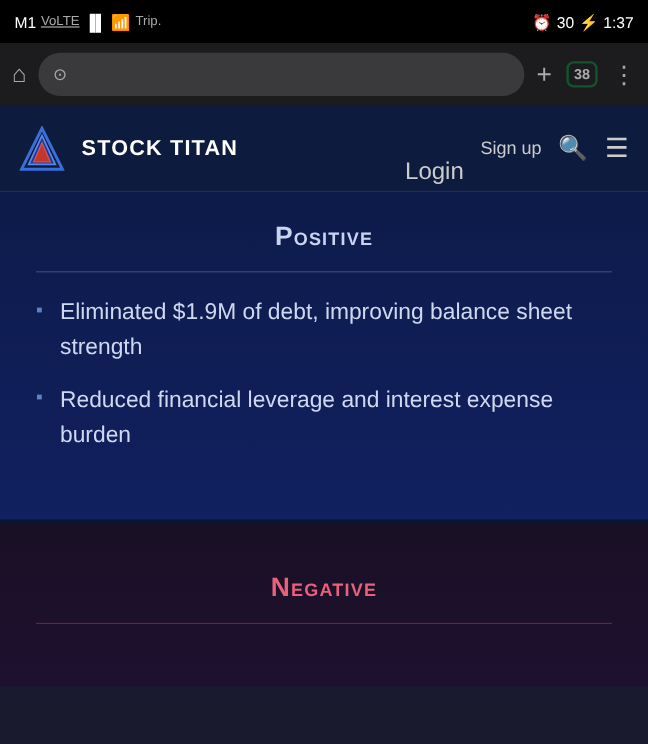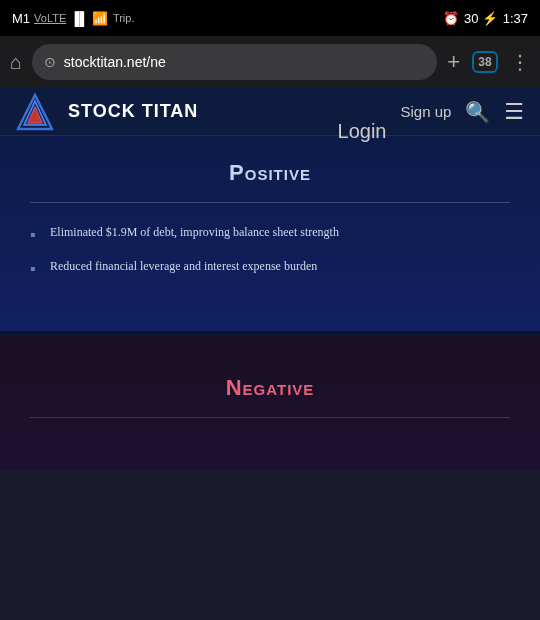--- a/index.html
+++ b/index.html
@@ -74,42 +74,42 @@
       align-items: center;
       gap: 12px;
     }
     .tab-add {
       color: #aaa;
       font-size: 22px;
       cursor: pointer;
     }
     .tab-count {
       background: transparent;
-      border: 2px solid #0369a1;
+      border: 2px solid #14532d;
       border-radius: 6px;
       color: #aaa;
       font-size: 12px;
       font-weight: bold;
       width: 26px;
       height: 22px;
       display: flex;
       align-items: center;
       justify-content: center;
       cursor: pointer;
     }
     .menu-dots {
       color: #aaa;
       font-size: 20px;
       cursor: pointer;
     }
 
     
     .nav-bar {
       background: #0d1b3e;
-      height: 48px;
+      height: 72px;
       display: flex;
       align-items: center;
       padding: 0 16px;
       gap: 14px;
       border-bottom: 1px solid #1e2d5a;
     }
     .logo-icon {
       width: 38px;
       height: 38px;
     }
@@ -172,26 +172,25 @@
       height: 1px;
       background: #3a4a7a;
       margin-bottom: 20px;
     }
     .bullet-list {
       list-style: none;
       padding: 0;
     }
     .bullet-list li {
       color: #d0d8f0;
-      font-size: 12px;
+      font-size: 19px;
       line-height: 1.5;
       padding-left: 20px;
       position: relative;
       margin-bottom: 16px;
-      font-family: Liberation Serif, serif;
     }
     .bullet-list li::before {
       content: '▪';
       position: absolute;
       left: 0;
       color: #6080c0;
       font-size: 16px;
     }
 
     
@@ -225,21 +224,20 @@
     <span>30</span>
     <span>⚡</span>
     <span>1:37</span>
   </div>
 </div>
 
 <div class="browser-bar">
   <span class="home-btn">⌂</span>
   <div class="url-bar">
     <span class="url-icon">⊙</span>
-    <span class="url-text">stocktitan.net/ne</span>
   </div>
   <div class="browser-actions">
     <span class="tab-add">+</span>
     <div class="tab-count">38</div>
     <span class="menu-dots">⋮</span>
   </div>
 </div>
 
 <div class="nav-bar">
   <svg class="logo-icon" viewBox="0 0 38 38">

